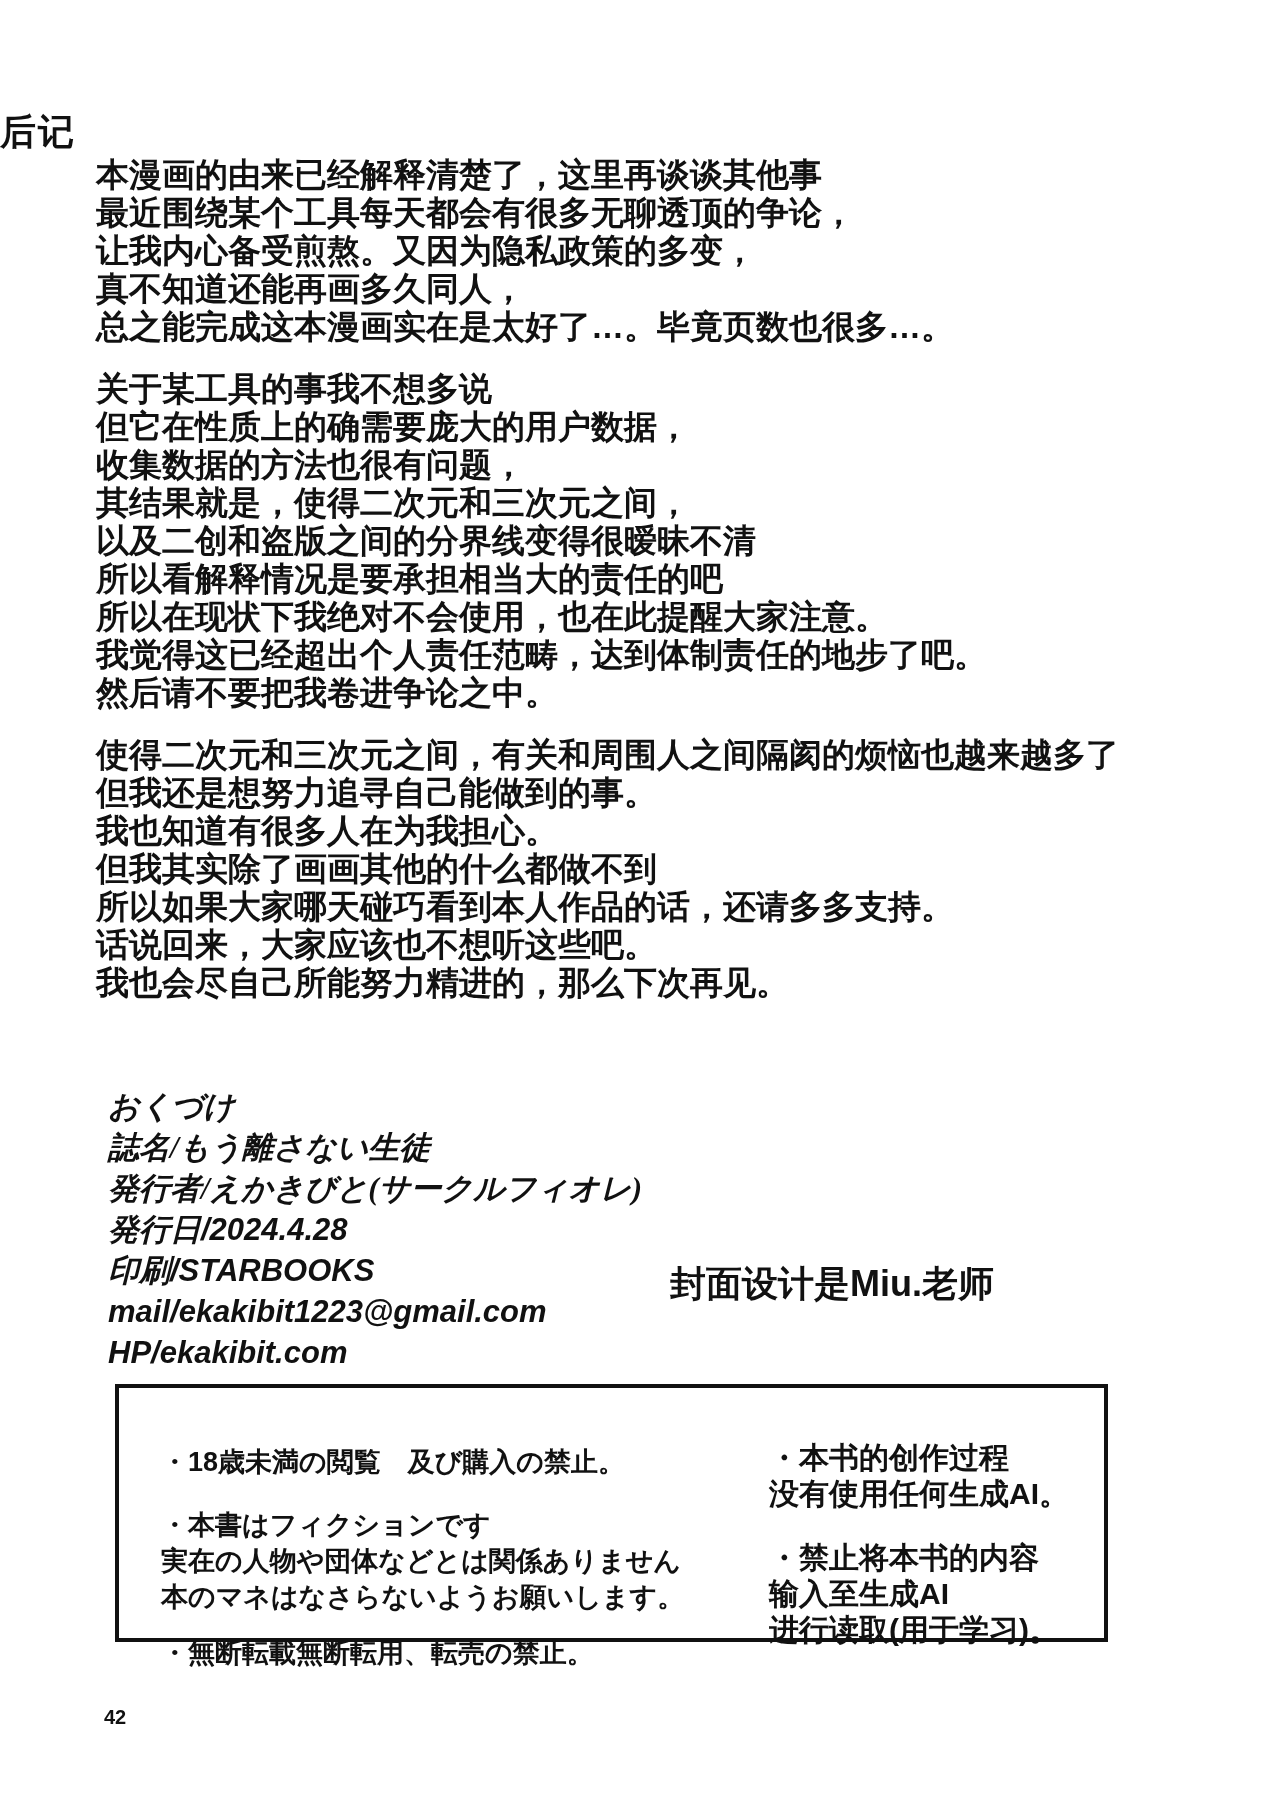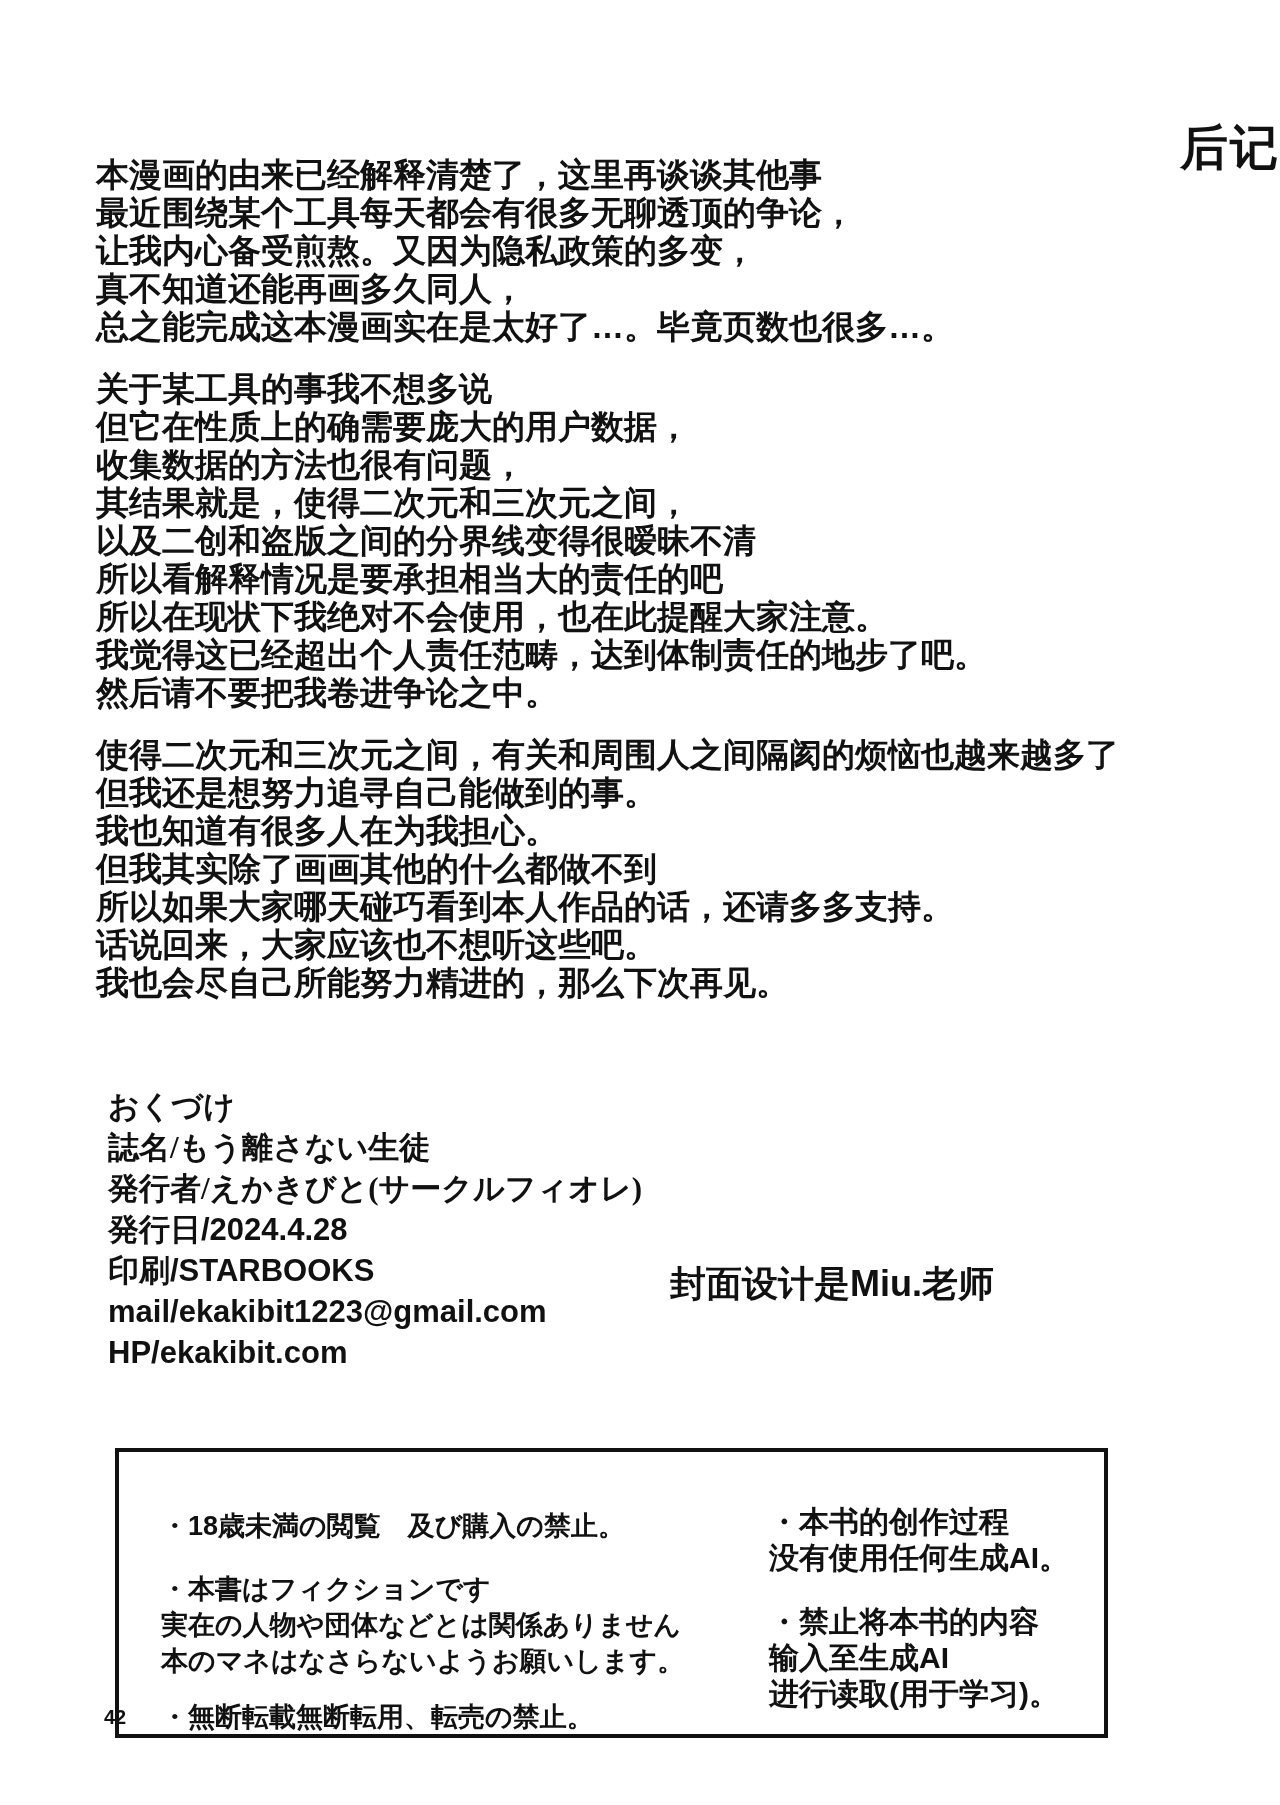--- a/index.html
+++ b/index.html
@@ -11,22 +11,22 @@
     background: #ffffff;
     color: #111111;
     font-family: "Liberation Sans", sans-serif;
     overflow: hidden;
   }
   .page-title {
     position: absolute;
     top: 84px;
     left: 0;
     width: 100%;
-    text-align: right;
-    font-size: 48px;
+    text-align: left;
+    font-size: 36px;
     font-weight: 700;
     letter-spacing: 2px;
   }
   .body-text {
     position: absolute;
     left: 96px;
     top: 156px;
     width: 1130px;
     font-size: 33px;
     font-weight: 700;
@@ -35,38 +35,39 @@
   }
   .para + .para { margin-top: 24px; }
   .colophon {
     position: absolute;
     left: 108px;
     top: 1086px;
     font-size: 31px;
     font-weight: 700;
     line-height: 41px;
     white-space: nowrap;
+    font-style: italic;
   }
   .colophon .serif { font-family: "Liberation Serif", serif; }
   .cover-note {
     position: absolute;
     left: 670px;
     top: 1260px;
     font-size: 36px;
     font-weight: 700;
     line-height: 47px;
     white-space: nowrap;
   }
   .cover-note .cn-line2 { padding-left: 2px; }
   .disclaimer-box {
     position: absolute;
     left: 115px;
-    top: 1448px;
+    top: 1384px;
     width: 993px;
-    height: 290px;
+    height: 258px;
     border: 4px solid #111111;
     box-sizing: border-box;
   }
   .box-left {
     position: absolute;
     left: 42px;
     top: 56px;
     font-size: 27px;
     line-height: 36px;
     white-space: nowrap;

